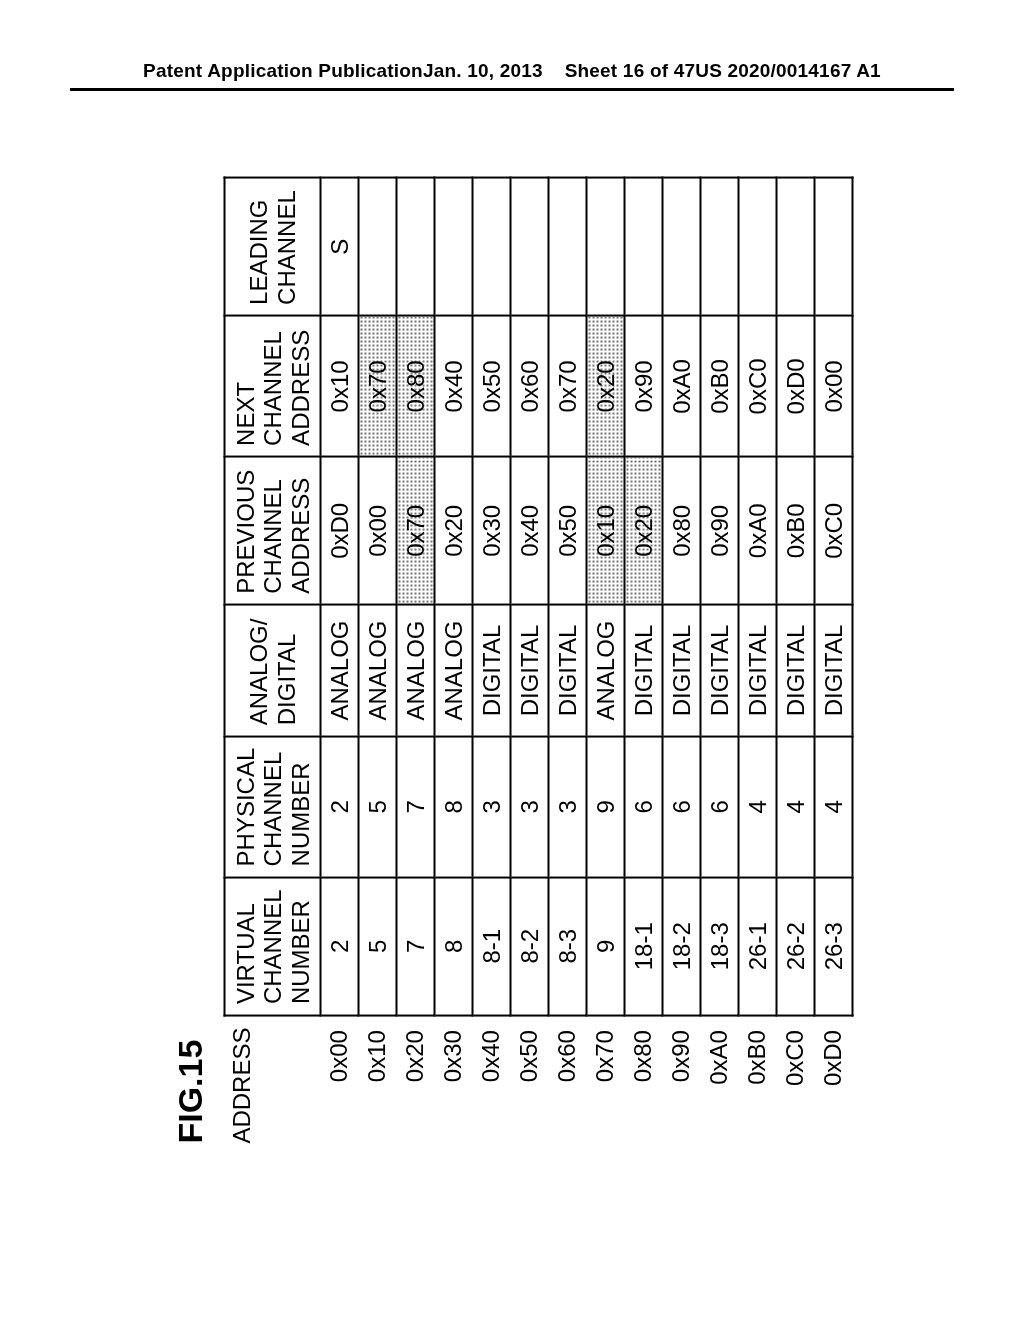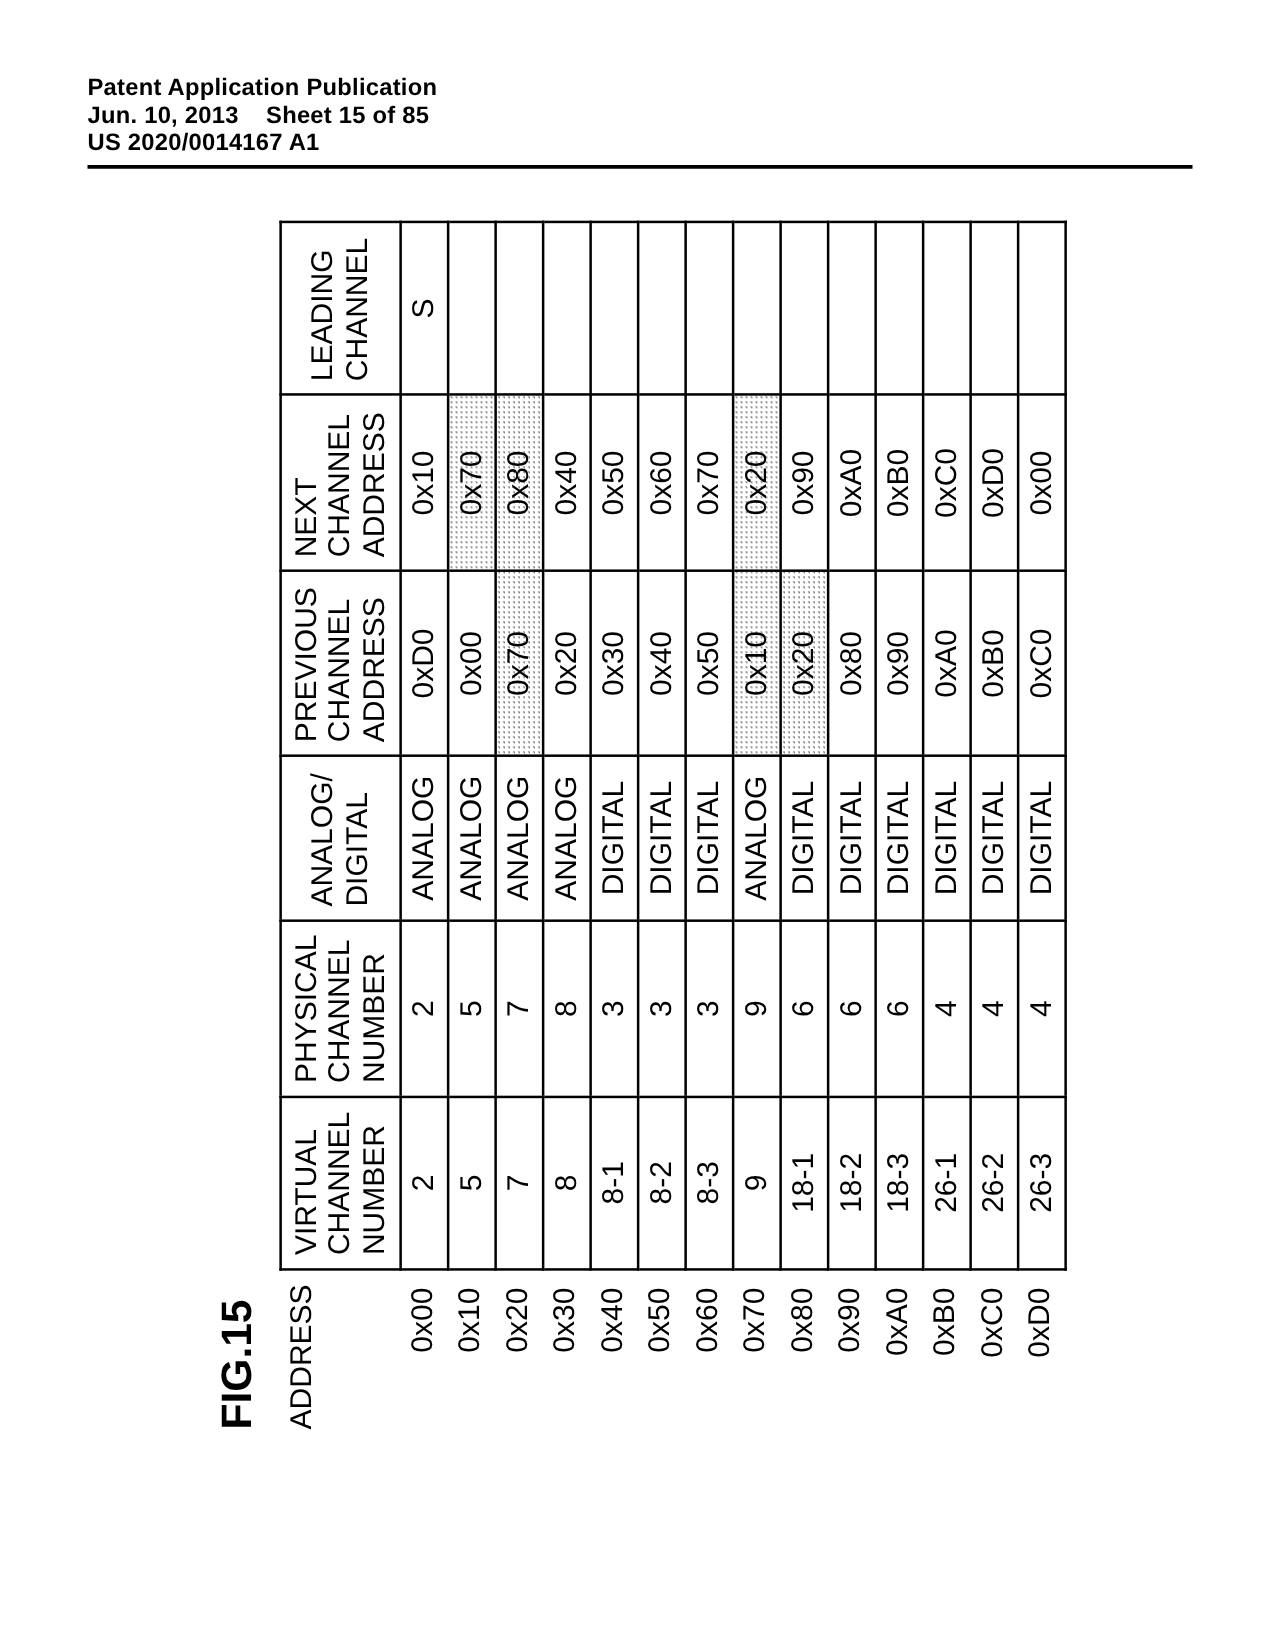--- a/index.html
+++ b/index.html
@@ -1,18 +1,18 @@
 <!DOCTYPE html>
 <html><head>
 <meta charset="utf-8">
 <style>
   * { box-sizing: border-box; margin: 0; padding: 0; }
   html, body { width: 1024px; height: 1320px; background: #fff; font-family: Arial, Helvetica, sans-serif; color: #000; }
   .page { width: 1024px; height: 1320px; position: relative; padding: 60px 70px 40px 70px; }
-  .header { display: flex; justify-content: center; font-size: 19px; font-weight: 600; letter-spacing: 0.2px; margin-bottom: 6px; flex-direction: column; }
+  .header { display: flex; justify-content: center; font-size: 19px; font-weight: 600; letter-spacing: 0.2px; margin-bottom: 6px; }
   .header .left { }
   .header .center { }
   .header .right { }
   .rule { border-top: 3px solid #000; margin-top: 6px; }
 
   .figwrap { position: absolute; left: 50%; top: 50%; transform: translate(-50%, -50%) rotate(-90deg); transform-origin: center center; }
   .figlabel { font-size: 34px; font-weight: 700; margin-bottom: 14px; }
   .row { display: flex; align-items: stretch; }
   .addrcol { width: 140px; display: flex; flex-direction: column; font-size: 24px; }
   .addrcol .addr-head { height: 96px; display: flex; align-items: flex-start; padding-top: 4px; }
@@ -38,23 +38,23 @@
   .c-next { width: 160px; }
   .c-lead { width: 150px; }
 </style>
 </head>
 <body>
 <div class="page">
 
   <div class="header">
     <div class="left">Patent Application Publication</div>
     <div class="center">
-      <span>Jun. 10, 2013</span>
+      <span>Jan. 10, 2013</span>
       &nbsp;&nbsp;
-      <span>Sheet 15 of 85</span>
+      <span>Sheet 16 of 47</span>
     </div>
     <div class="right">US 2020/0014167 A1</div>
   </div>
   <div class="rule"></div>
 
   <div class="figwrap">
     <div class="figlabel">FIG.15</div>
     <div class="row">
       <div class="addrcol" id="addrcol">
         <div class="addr-head">ADDRESS</div>

